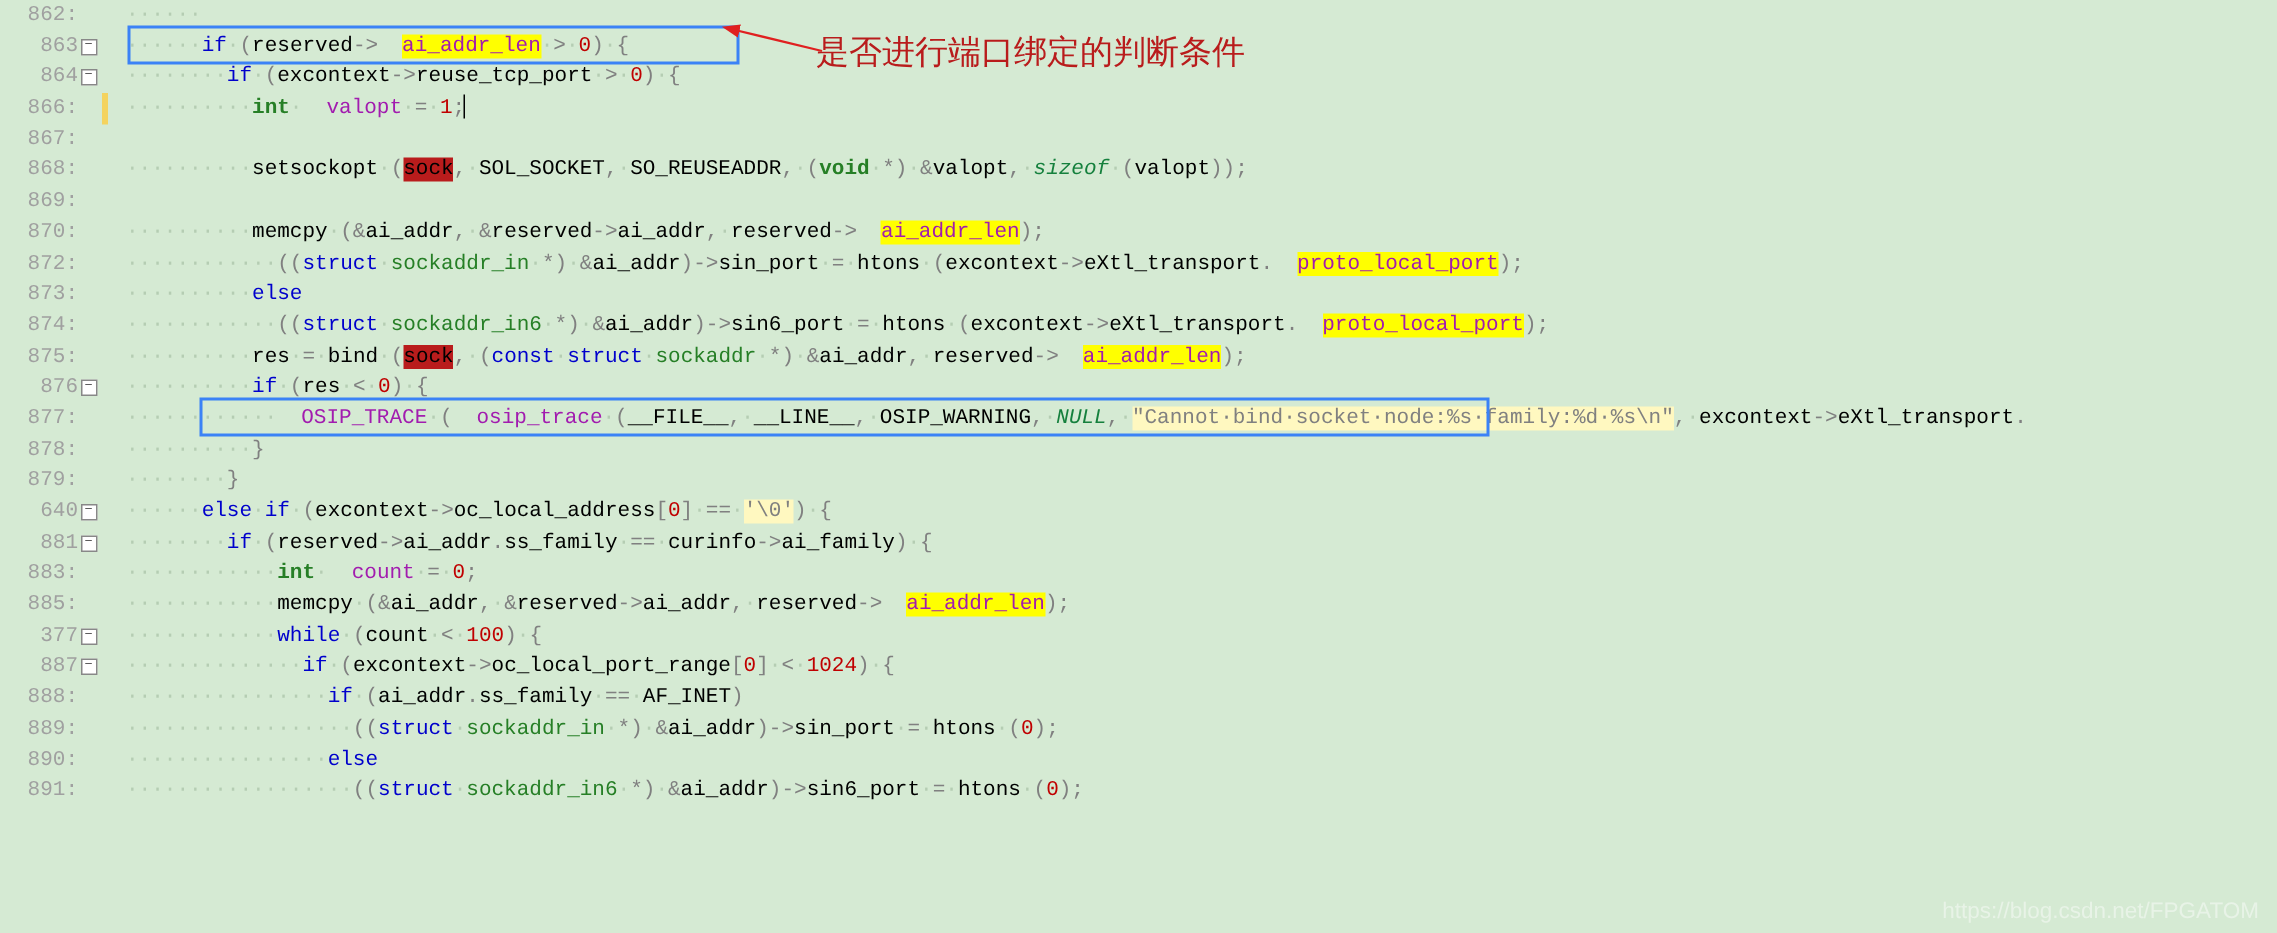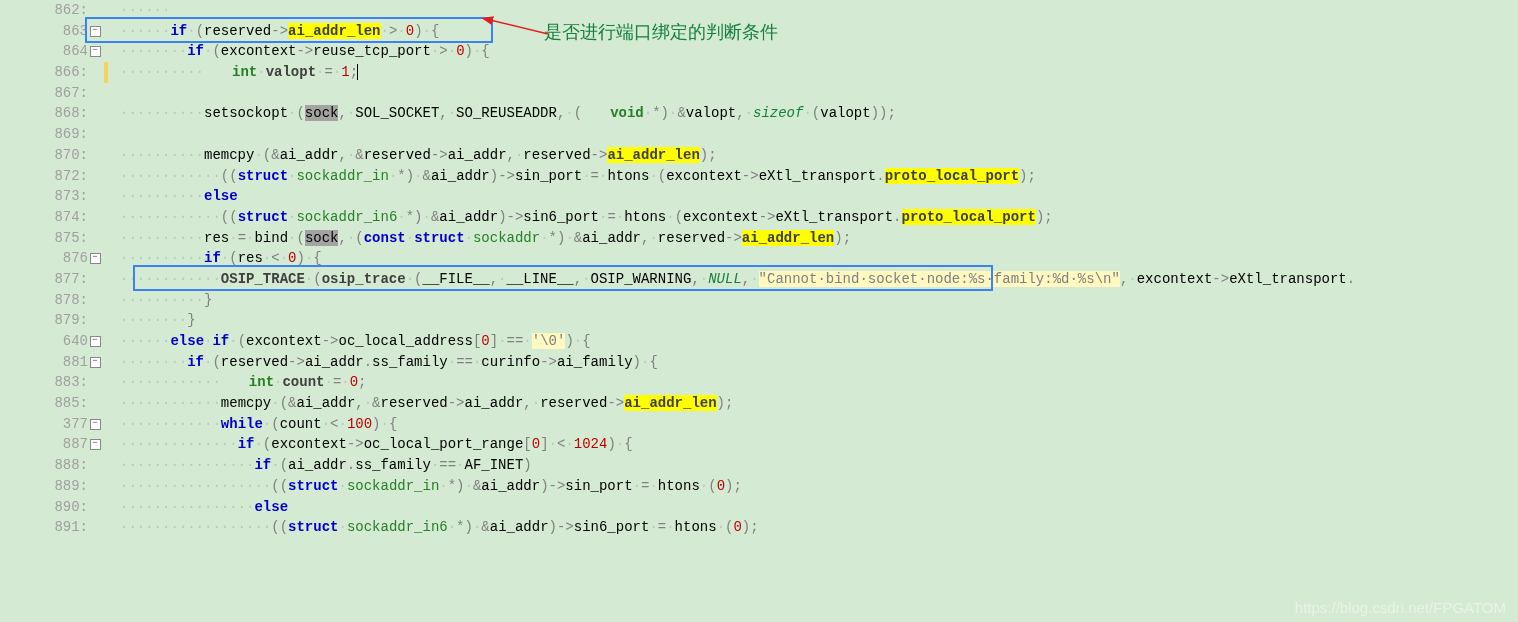--- a/index.html
+++ b/index.html
@@ -21,21 +21,20 @@
     height: 20.7px;
     line-height: 20.7px;
   }
   .gutter-num {
     width: 52px;
     text-align: right;
     color: #a0a0a0;
     padding-right: 0px;
     flex-shrink: 0;
     user-select: none;
-    padding-left: 36px;
   }
   .gutter-fold {
     width: 14px;
     flex-shrink: 0;
     display: flex;
     align-items: center;
     justify-content: center;
     background: transparent;
     user-select: none;
   }
@@ -61,50 +60,50 @@
     bottom: 0;
     width: 4px;
     background: #f4d35e;
   }
   .code {
     padding-left: 2px;
     position: relative;
     flex-grow: 1;
   }
   .ws { color: #b5cdb3; }
-  .kw { color: #0000cc; font-weight: bold; }
+  .kw { color: #0000cc; font-weight: normal; }
   .kw-nb { color: #15803d; font-style: italic; }
-  .type { color: #267f26; font-weight: bold; margin-left: 28px; }
+  .type { color: #267f26; font-weight: bold; }
   .type-nb { color: #267f26; }
-  .id { color: #404040; font-weight: bold; }
+  .id { color: #a21caf; font-weight: normal; margin-left: 16px; }
   .op { color: #808080; }
   .num { color: #c00000; }
   .str { color: #808080; background: #fff8c0; }
   .hl-y { background: #ffff00; }
-  .hl-o { background: #a3a3a3; }
+  .hl-o { background: #b91c1c; }
   .caret {
     display: inline-block;
     width: 1px;
     height: 16px;
     background: #000;
     vertical-align: middle;
     margin-left: -1px;
   }
   .box-blue {
     position: absolute;
     border: 2px solid #3b82f6;
     background: transparent;
     pointer-events: none;
     z-index: 5;
   }
   .annotation {
     position: absolute;
-    color: #15803d;
+    color: #b91c1c;
     font-family: "Microsoft YaHei", SimSun, sans-serif;
-    font-size: 18px;
+    font-size: 22px;
     z-index: 6;
   }
   .arrow-svg {
     position: absolute;
     z-index: 6;
     pointer-events: none;
   }
   .watermark {
     position: absolute;
     right: 12px;

